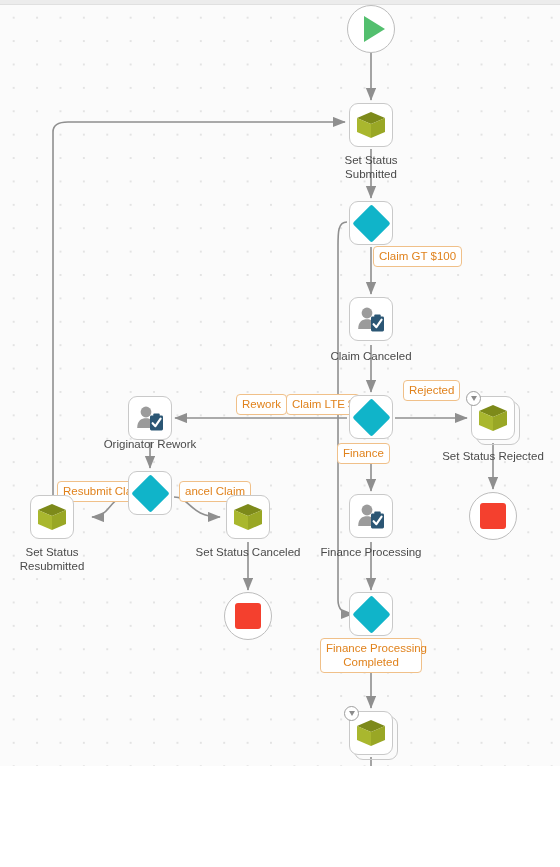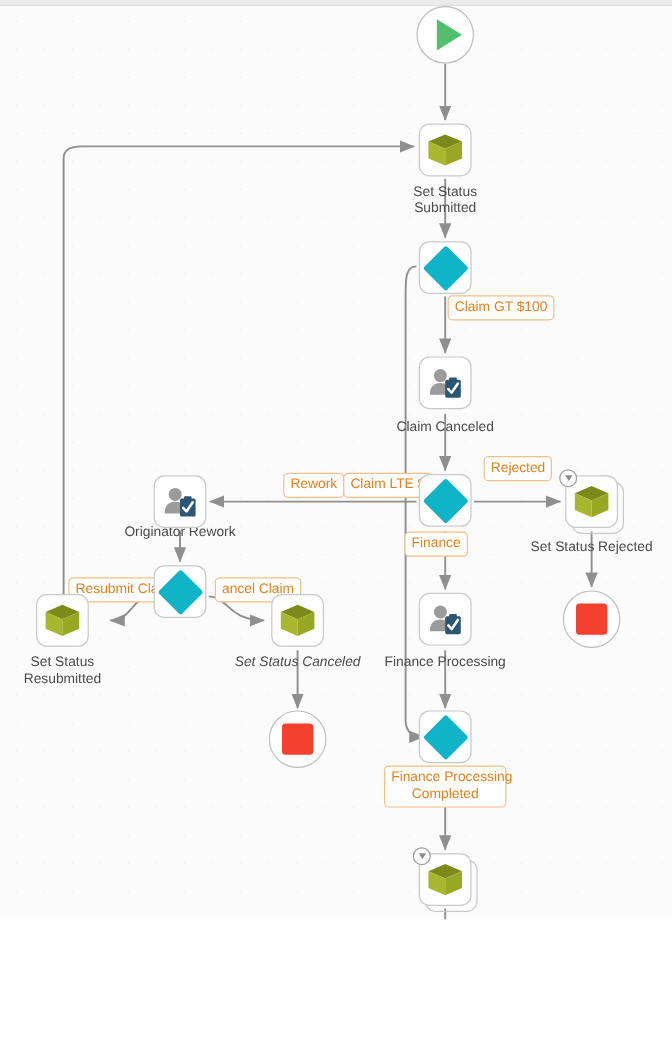--- a/index.html
+++ b/index.html
@@ -261,21 +261,21 @@
 
   <div class="node" style="left:226px;top:495px;">
     <div class="nbox" style="left:0;top:0;">
       <svg width="30" height="28" viewBox="0 0 30 28">
         <polygon points="15,1 29,7 15,13 1,7" fill="#7d8a1a"></polygon>
         <polygon points="1,7 15,13 15,27 1,21" fill="#a9b72e"></polygon>
         <polygon points="29,7 15,13 15,27 29,21" fill="#99a725"></polygon>
       </svg>
     </div>
   </div>
-  <div class="nlabel" style="left:188px;top:546px;width:120px;font-style:italic;">Set Status Canceled</div>
+  <div class="nlabel" style="left:188px;top:546px;width:120px;">Set Status Canceled</div>
 
   <div class="node" style="left:224px;top:592px;">
     <div class="ncircle" style="left:0;top:0;">
       <span class="stopsq"></span>
     </div>
   </div>
 
   <div class="node" style="left:349px;top:494px;">
     <div class="nbox" style="left:0;top:0;">
       <svg width="30" height="28" viewBox="0 0 30 28">

